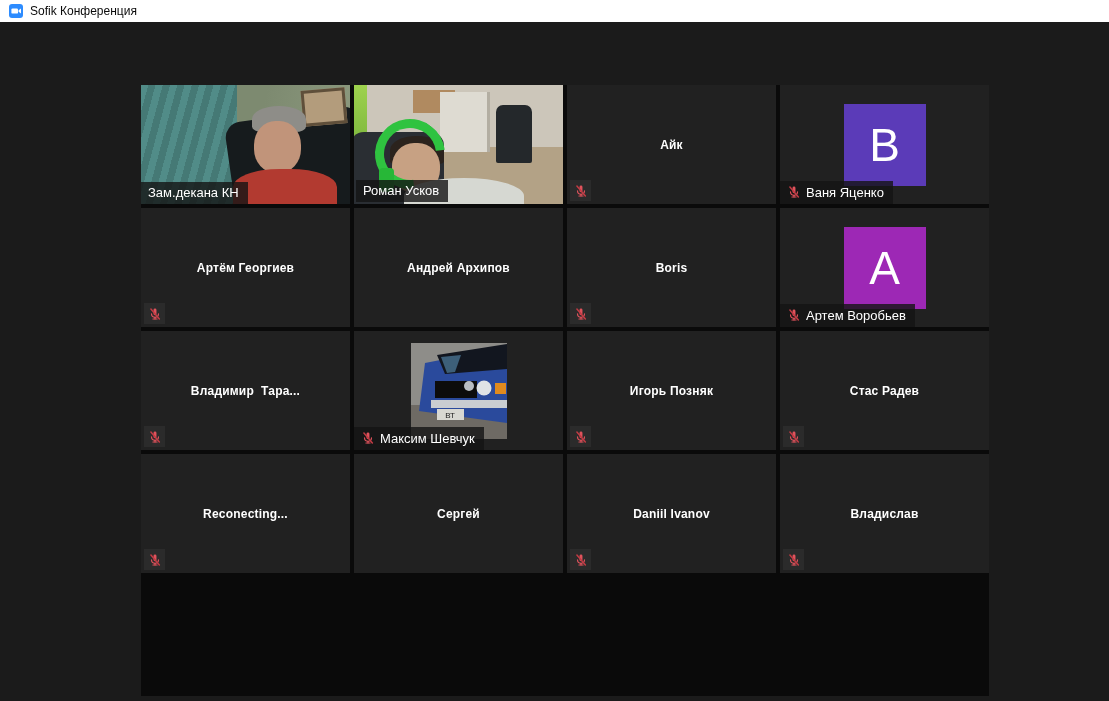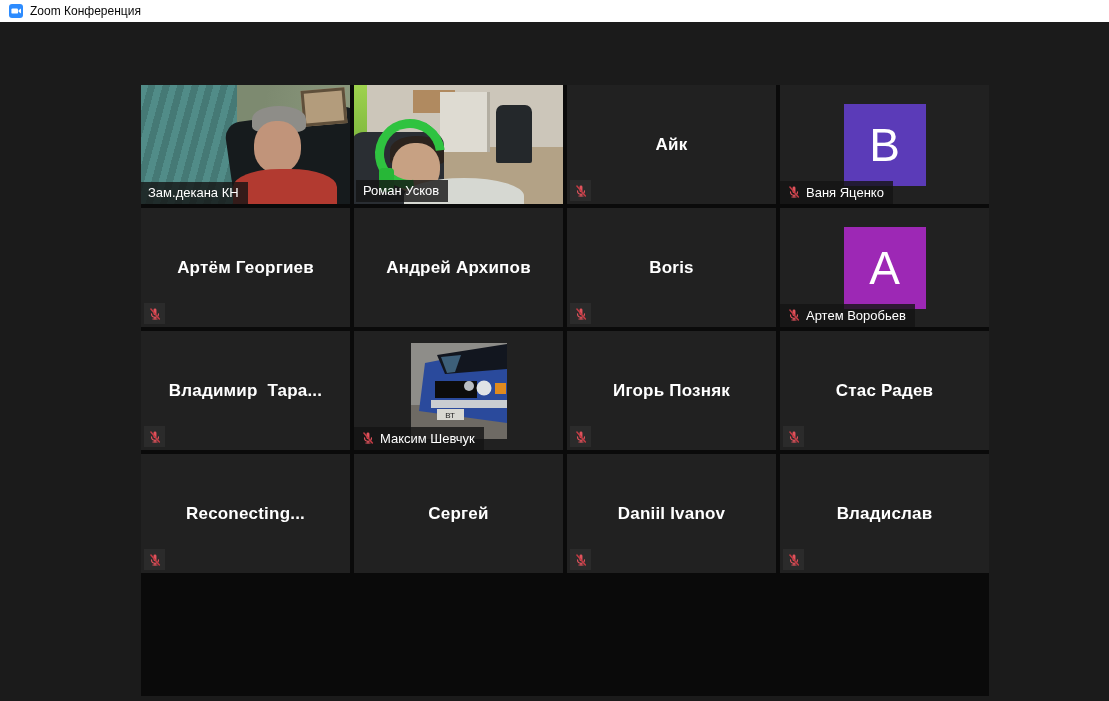--- a/index.html
+++ b/index.html
@@ -22,21 +22,21 @@
   .grid{
     position:absolute;left:141px;top:63px; 
     width:848px;height:611px;background:#0a0a0a;
     display:grid;grid-template-columns:repeat(4,209px);grid-template-rows:repeat(5,119px);gap:4px;
   }
   .tile{position:relative;background:#212121;overflow:hidden}
   .tile.active{outline:2px solid #d8e24b;outline-offset:-2px}
 
   .center-name{
     position:absolute;inset:0;display:flex;align-items:center;justify-content:center;
-    color:#ffffff;font-size:17px;font-weight:700;letter-spacing:.2px;text-align:center;
+    color:#ffffff;font-size:12px;font-weight:700;letter-spacing:.2px;text-align:center;
     padding:0 8px;white-space:pre-wrap;
   }
   .mic-box{
     position:absolute;left:3px;bottom:3px;width:21px;height:21px;
     background:rgba(44,44,44,.9);display:flex;align-items:center;justify-content:center;
   }
   .name-label{
     position:absolute;left:0;bottom:0;display:flex;align-items:center;gap:5px;
     background:rgba(20,20,20,.8);color:#fff;font-size:13px;line-height:13px;
     padding:4px 9px 5px 7px;max-width:96%;white-space:nowrap;
@@ -92,21 +92,21 @@
 <body>
 
 <div class="titlebar">
   <span class="app-icon">
     <svg width="14" height="14" viewBox="0 0 14 14">
       <rect width="14" height="14" rx="3" fill="#2d8cff"></rect>
       <rect x="2.4" y="4.4" width="6.6" height="5.2" rx="1.2" fill="#ffffff"></rect>
       <path d="M9.6 6.2 L12 4.6 V9.4 L9.6 7.8 Z" fill="#ffffff"></path>
     </svg>
   </span>
-  <span class="title-text">Zoom Конференция</span>
+  <span class="title-text">Sofik Конференция</span>
 </div>
 
 <div class="main-area">
   <div class="grid">
       <div class="tile">
         <div class="scene scene-dean">
           <i class="d-drape"></i>
          <i class="d-chair"></i>
          <i class="d-frame"></i>
          <i class="d-hair"></i>

